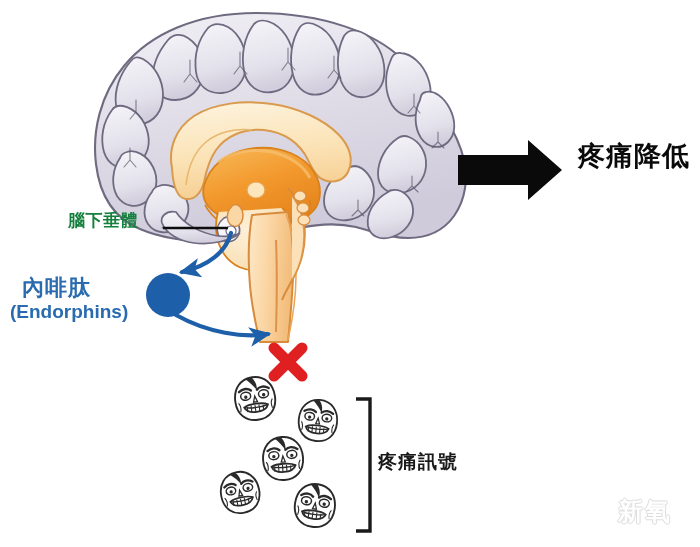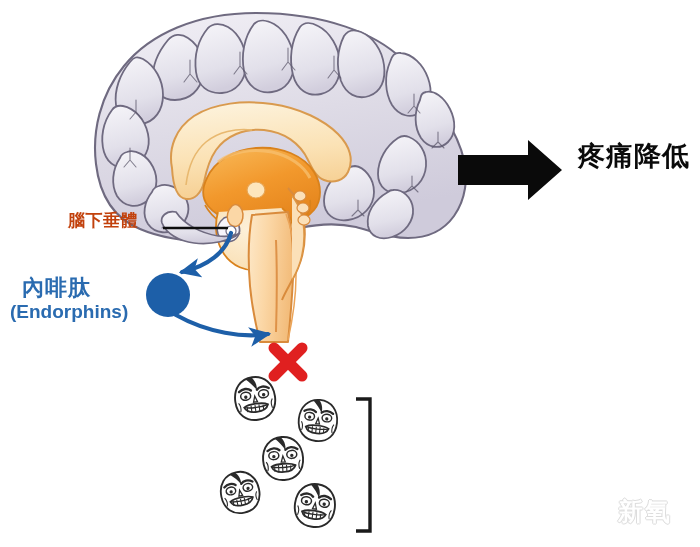--- a/index.html
+++ b/index.html
@@ -29,21 +29,21 @@
   .label {
     position: absolute;
     white-space: nowrap;
     line-height: 1.1;
   }
   #pituitary-label {
     left: 68px;
     top: 212px;
     font-size: 17px;
     font-weight: 700;
-    color: #c2410c;
+    color: #15803d;
     letter-spacing: 0.5px;
   }
   #endorphin-label {
     left: 22px;
     top: 276px;
     font-size: 22px;
     font-weight: 700;
     color: #2a6bb0;
     letter-spacing: 1px;
   }
@@ -311,16 +311,17 @@
 
   <div class="label" id="pituitary-label">腦下垂體</div>
 
   <div class="label" id="pain-reduce-label">疼痛降低</div>
 
   <div class="label" id="endorphin-label">
     <span>內啡肽</span>
     <span class="en">(Endorphins)</span>
   </div>
 
+  <div class="label" id="pain-signal-label">疼痛訊號</div>
 
   <div id="watermark">新氧</div>
 
 </div>
 
 </body></html>

